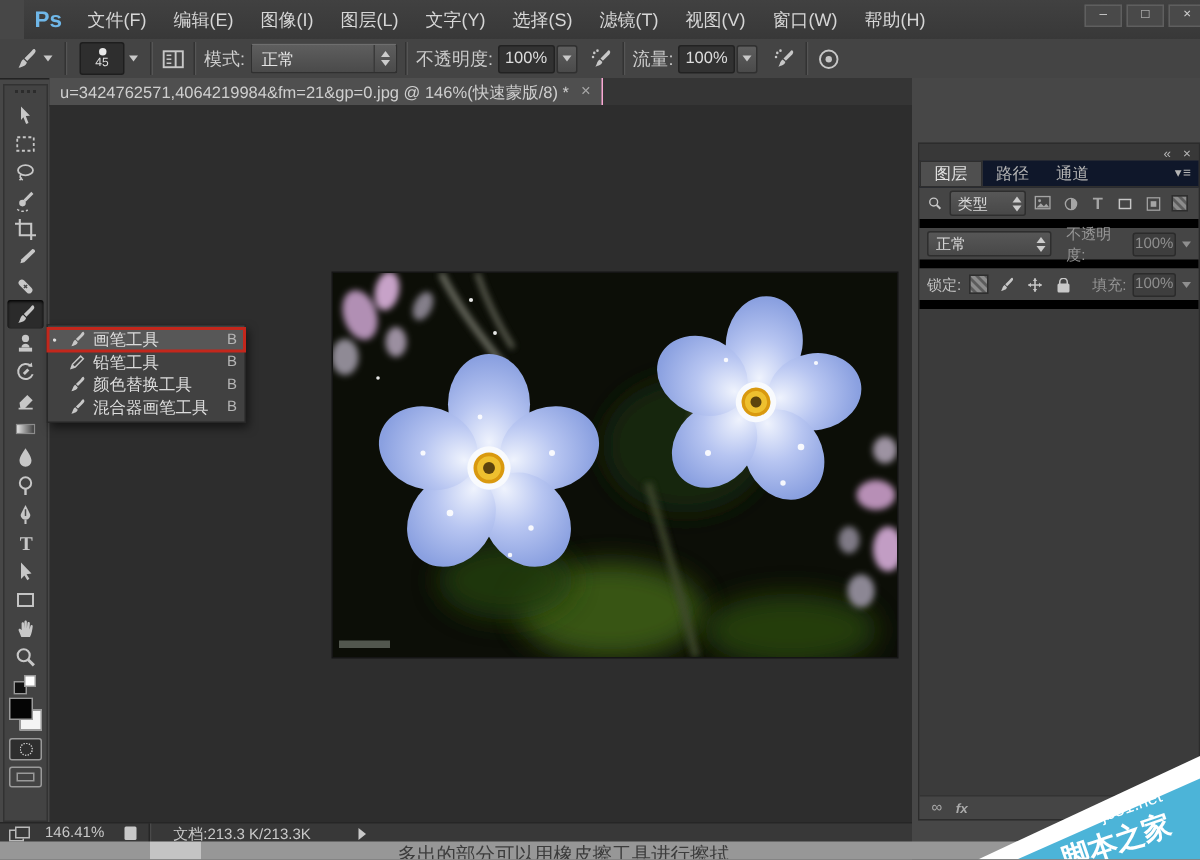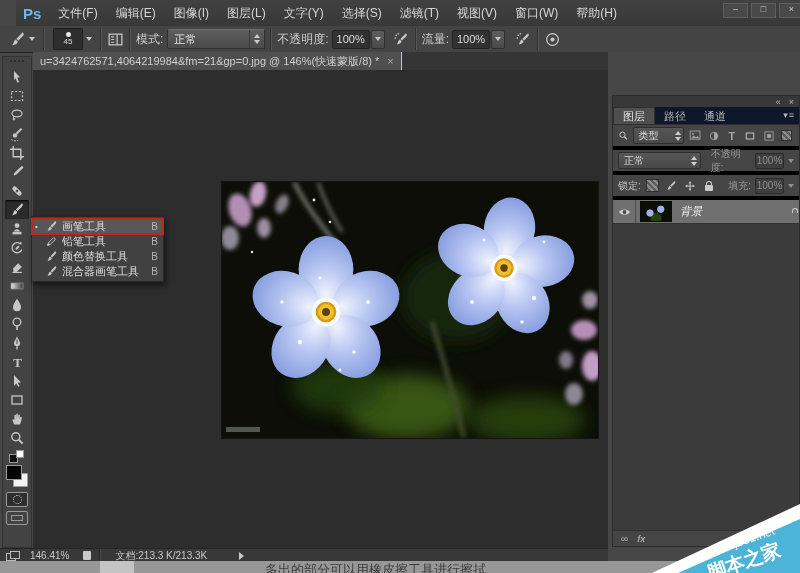--- a/index.html
+++ b/index.html
@@ -81,21 +81,21 @@
   
   .dock{position:absolute;left:608px;top:52px;width:192px;height:521px;background:#474747;}
   .panelgroup{position:absolute;left:612px;top:95px;width:186px;height:450px;background:#3f3f3f;
     border:1px solid #2c2c2c;display:flex;flex-direction:column;font-size:11px;color:#c9c9c9;}
   .pg-minibar{height:11px;background:#383838;display:flex;justify-content:flex-end;align-items:center;gap:8px;padding:0 5px;
     color:#b5b5b5;font-size:9px;line-height:10px;}
   .pg-tabs{height:17px;background:#0f172a;display:flex;align-items:flex-end;border-bottom:1px solid #2e2e2e;position:relative;}
   .pg-tab{padding:0 9px;height:16px;line-height:16px;color:#b3b3b3;font-size:11px;}
   .pg-tab.active{background:#4f4f4f;color:#e3e3e3;border:1px solid #2e2e2e;border-bottom:none;}
   .pg-menu{position:absolute;right:4px;top:3px;color:#b5b5b5;font-size:9px;letter-spacing:1px;}
-  .p-row{height:21px;display:flex;align-items:center;gap:4px;padding:0 5px;border-bottom:4px solid #000000;background:#454545;}
+  .p-row{height:21px;display:flex;align-items:center;gap:4px;padding:0 5px;border-bottom:6px solid #000000;background:#454545;}
   .mini-dd{height:15px;background:linear-gradient(#575757,#484848);border:1px solid #2e2e2e;border-radius:2px;
     display:flex;align-items:center;font-size:10px;color:#ddd;}
   .mini-dd .dd-text{padding:0 5px;flex:1;}
   .mini-dd .dd-arr{width:11px;display:flex;align-items:center;justify-content:center;}
   .mini-val{height:14px;min-width:27px;background:#3e3e3e;border:1px solid #2b2b2b;border-radius:2px;
     color:#8f8f8f;font-size:10px;display:flex;align-items:center;justify-content:center;}
   .dim{color:#979797;font-size:10px;}
   .lab{color:#c3c3c3;font-size:10px;}
   .ficon{color:#a5a5a5;display:flex;align-items:center;justify-content:center;width:15px;height:14px;}
   .checker{width:11px;height:11px;background:
@@ -657,30 +657,20 @@
             <use href="#sym-movecross"></use>
           </svg>
         </span>
       <span class="ficon">
           <span class="locksm"></span>
         </span>
       <span class="dim" style="margin-left:auto">填充:</span>
       <div class="mini-val">100%</div>
       <span class="caret-dn" style="border-top-color:#8f8f8f"></span>
     </div>
-    <div class="layer-row">
-      <div class="eye-cell">
-        <svg width="13" height="12" viewBox="0 0 13 12">
-            <use href="#sym-eye"></use>
-          </svg>
-      </div>
-      <div class="thumb"></div>
-      <span class="layer-name">背景</span>
-      <span class="layer-lock"><span class="locksm"></span></span>
-    </div>
     <div class="layer-list"></div>
     <div class="pg-bottom">
       <span>∞</span>
       <span class="fx">fx</span>
     </div>
   </div>
 
   <div class="statusbar">
     <span class="sb-winicon">
         <i class="a"></i>

